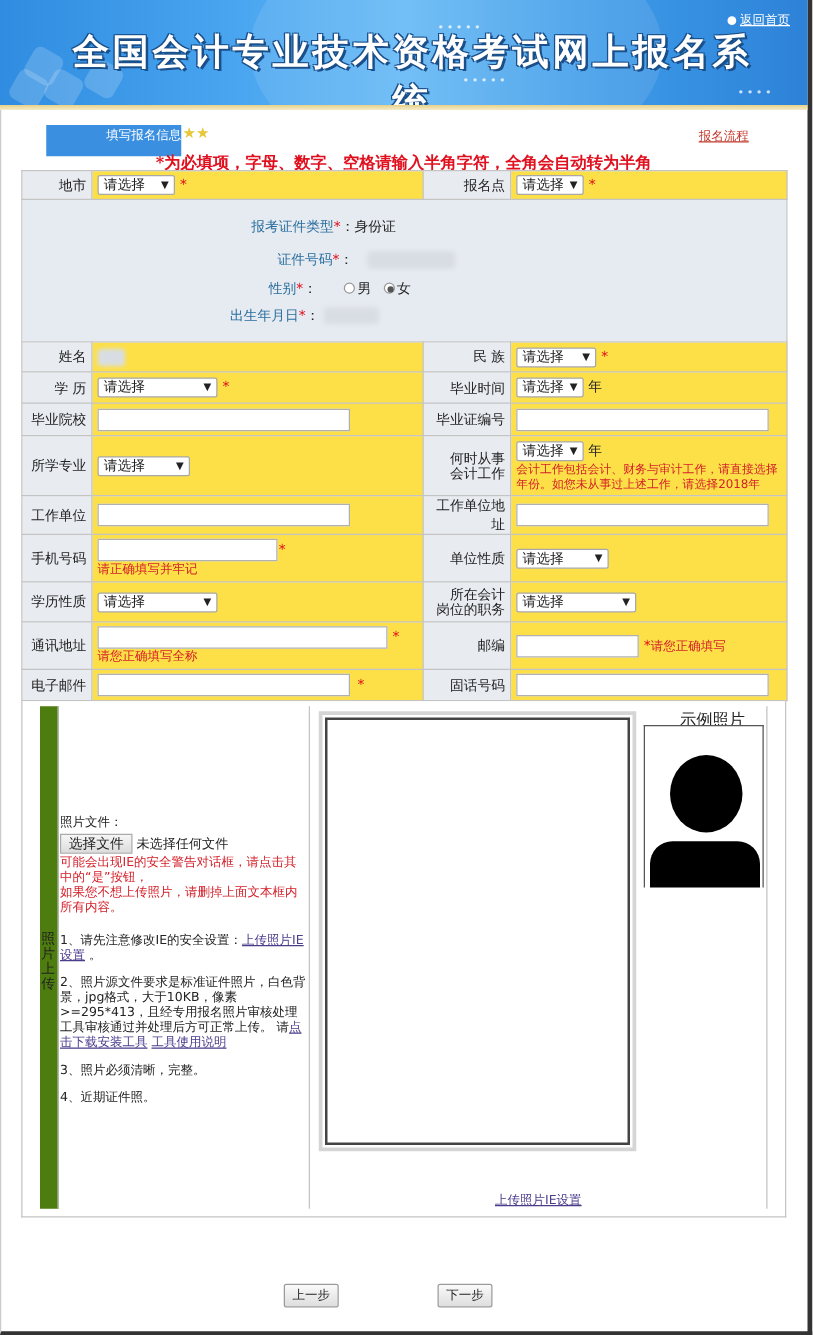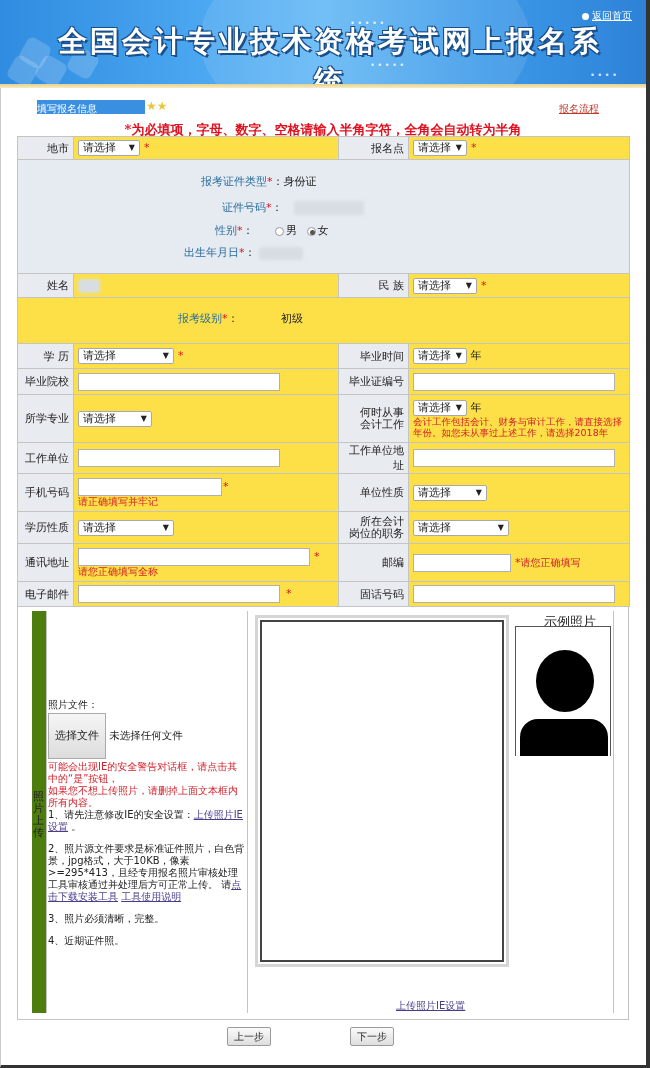--- a/index.html
+++ b/index.html
@@ -29,22 +29,22 @@
     font-family: "DejaVu Serif", serif; font-weight: bold; font-size: 29px; color: #ffffff;
     letter-spacing: 3px;
     text-shadow: 2px 2px 0 #1a4f8a, -1px -1px 0 #1a4f8a, 1px -1px 0 #1a4f8a, -1px 1px 0 #1a4f8a;
   }
   .home-link { position: absolute; right: 14px; top: 9px; font-size: 10px; color: #fff; text-decoration: underline; }
   .home-link .bullet { display: inline-block; width: 7px; height: 7px; border-radius: 50%; background: #fff; margin-right: 3px; vertical-align: middle; }
   .banner-bottom { position: absolute; left: 0; top: 84px; width: 646px; height: 4px; background: linear-gradient(#e7d089, #f5ecc8); }
 
   
   .step-tab {
-    position: absolute; left: 37px; top: 100px; width: 108px; height: 14px;
-    background: #3a8fe0; color: #fff; font-size: 10px; text-align: left; line-height: 17px;
+    position: absolute; left: 37px; top: 100px; width: 108px; height: 25px;
+    background: #3a8fe0; color: #fff; font-size: 10px; text-align: right; line-height: 17px;
   }
   .stars { position: absolute; left: 146px; top: 99px; color: #e6c83a; font-size: 12px; }
   .process-link { position: absolute; left: 559px; top: 102px; color: #c0392b; font-size: 10px; text-decoration: underline; }
   .notice {
     position: absolute; left: 0; top: 121px; width: 646px; text-align: center;
     color: #e0101e; font-size: 13px; font-weight: bold; font-family: "DejaVu Serif", serif;
   }
 
   
   .form-wrap { position: absolute; left: 17px; top: 136px; width: 612px; }
@@ -72,21 +72,21 @@
   .photo-vert { position: absolute; left: 14px; top: 4px; width: 15px; height: 402px; background: #4d7c0f; border-right: 1px solid #c4c4c4; }
   .photo-vert span { position: absolute; left: 1px; top: 180px; width: 13px; font-size: 11px; line-height: 12px; word-break: break-all; }
   .photo-left { position: absolute; left: 30px; top: 4px; width: 200px; height: 402px; border-right: 1px solid #c4c4c4; font-size: 10px; line-height: 12px; }
   .photo-right { position: absolute; left: 231px; top: 4px; width: 365px; height: 402px; border-right: 1px solid #c4c4c4; }
   .preview { position: absolute; left: 6px; top: 4px; width: 254px; height: 352px; border: 3px solid #d5d5d5; background: #fff; }
   .preview-inner { position: absolute; left: 2px; top: 2px; right: 2px; bottom: 2px; border: 2px solid #444; }
   .sample-lbl { position: absolute; left: 273px; top: 2px; width: 96px; text-align: center; font-size: 13px; }
   .sample { position: absolute; left: 266px; top: 15px; width: 96px; height: 130px; border: 1px solid #555; border-bottom: none; background: #fff; overflow: hidden; }
   .sample .head { position: absolute; left: 20px; top: 23px; width: 58px; height: 62px; border-radius: 50%; background: #000; }
   .sample .body { position: absolute; left: 4px; top: 92px; width: 88px; height: 60px; border-radius: 18px 18px 0 0; background: #000; }
-  .file-btn { display: inline-block; border: 1px solid #aaa; background: linear-gradient(#f6f6f6, #dcdcdc); padding: 16px 6px; font-size: 11px; }
+  .file-btn { display: inline-block; border: 1px solid #aaa; background: linear-gradient(#f6f6f6, #dcdcdc); padding: 1px 6px; font-size: 11px; }
   .link { color: #4b3c8c; text-decoration: underline; }
   .upload-link { position: absolute; left: 147px; top: 388px; font-size: 10px; color: #4b3c8c; text-decoration: underline; }
 
   .nav-btn { position: absolute; top: 1027px; height: 19px; border: 1px solid #9a9a9a; border-radius: 2px; background: linear-gradient(#fafafa, #dedede); font-size: 10px; text-align: center; line-height: 17px; width: 44px; }
 </style>
 </head>
 <body>
 
 <div class="frame"></div>
 
@@ -149,26 +149,20 @@
     </td>
   </tr>
   <tr style="height:24px">
     <td class="lbl">姓名</td>
     <td class="val"><span class="blur" style="width:22px;height:14px"></span></td>
     <td class="lbl">民 族</td>
     <td class="val">
       <span class="sel" style="width:64px"><span>请选择</span><span class="arrow">▼</span></span><span class="req">*</span>
     </td>
   </tr>
-  <tr style="height:46px">
-    <td colspan="4" class="val" style="position:relative;padding:0">
-      <span style="position:absolute;left:160px;top:13px"><span class="blue-lbl">报考级别</span><span class="req" style="margin:0">*</span><span>：</span></span>
-      <span style="position:absolute;left:263px;top:13px">初级</span>
-    </td>
-  </tr>
   <tr style="height:25px">
     <td class="lbl">学 历</td>
     <td class="val"><span class="sel" style="width:96px"><span>请选择</span><span class="arrow">▼</span></span><span class="req">*</span></td>
     <td class="lbl">毕业时间</td>
     <td class="val"><span class="sel" style="width:54px"><span>请选择</span><span class="arrow">▼</span></span> <span>年</span></td>
   </tr>
   <tr style="height:26px">
     <td class="lbl">毕业院校</td>
     <td class="val"><span class="inp" style="width:202px"></span></td>
     <td class="lbl">毕业证编号</td>
@@ -228,21 +222,21 @@
       </div>
   <div class="photo-left">
     <div style="position:absolute;top:88px;left:0;width:198px">
       <div>照片文件：</div>
       <div style="margin:2px 0">
         <span class="file-btn">选择文件</span>
         <span style="font-size:10.5px">未选择任何文件</span>
       </div>
       <div class="hint">可能会出现IE的安全警告对话框，请点击其中的“是”按钮，</div>
       <div class="hint">如果您不想上传照片，请删掉上面文本框内所有内容。</div>
-      <div style="">
+      <div style="margin-top:14px">
         <span>1、请先注意修改IE的安全设置：</span><a class="link">上传照片IE设置</a><span> 。</span>
       </div>
       <div style="margin-top:10px">
         <span>2、照片源文件要求是标准证件照片，白色背景，jpg格式，大于10KB，像素&gt;=295*413，且经专用报名照片审核处理工具审核通过并处理后方可正常上传。 请</span><a class="link">点击下载安装工具</a>
         <a class="link">工具使用说明</a>
       </div>
       <div style="margin-top:10px">3、照片必须清晰，完整。</div>
       <div style="margin-top:10px">4、近期证件照。</div>
     </div>
   </div>

